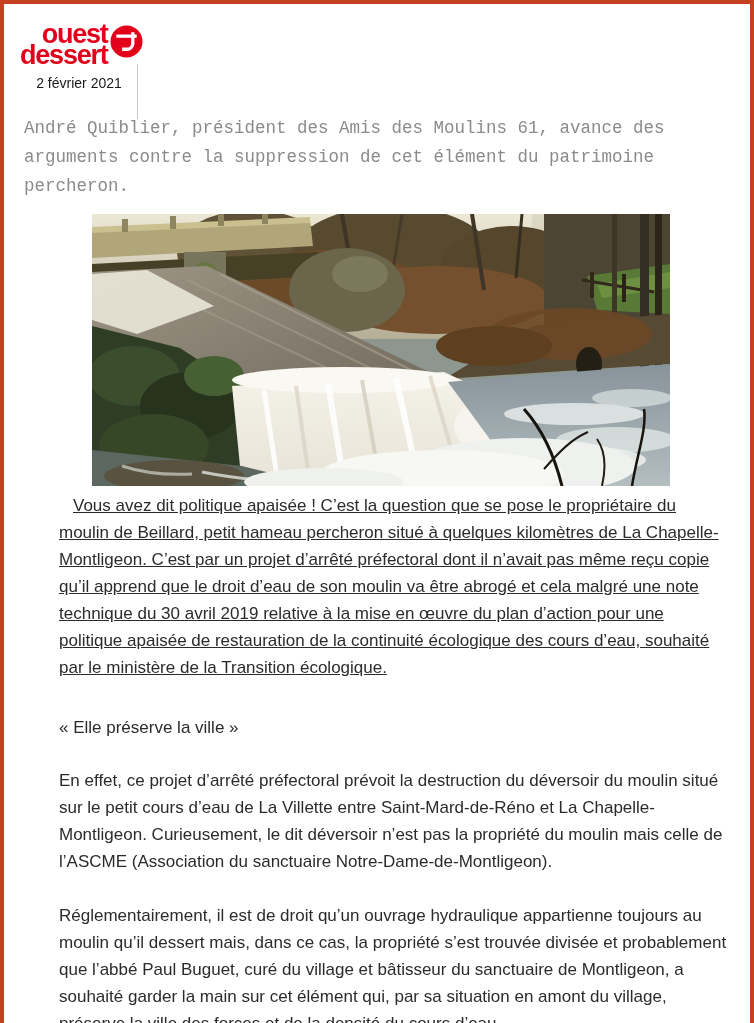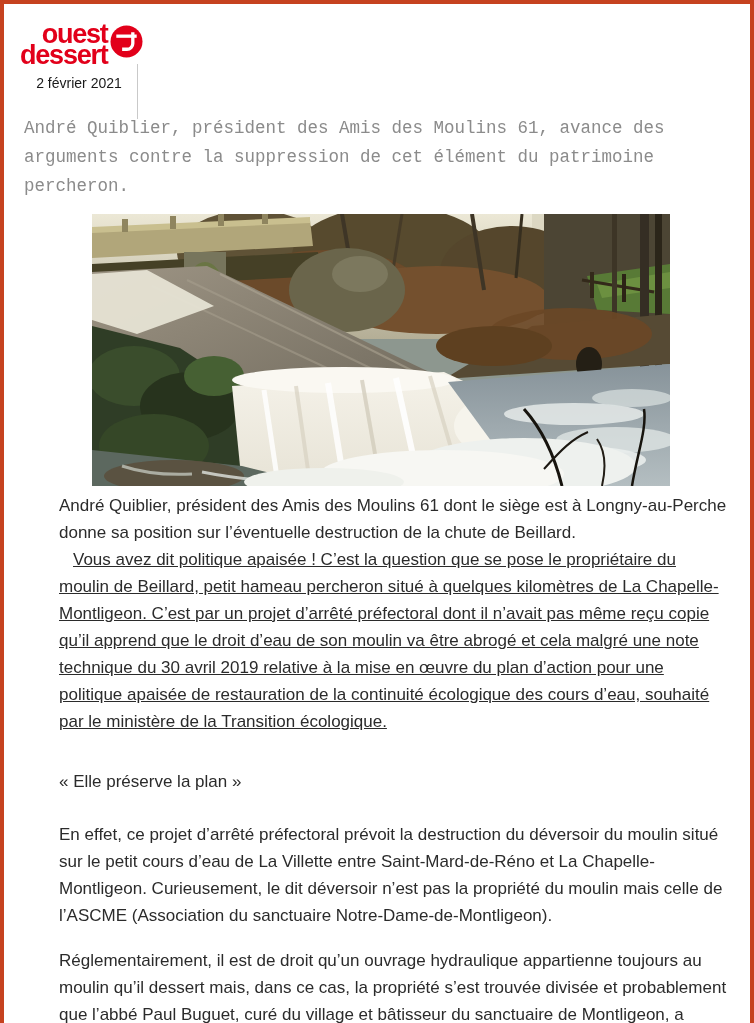--- a/index.html
+++ b/index.html
@@ -37,21 +37,21 @@
   
   .photo{margin:13px 0 0 88px;width:578px;height:272px;display:block;background:#777;}
   
   .article{
     margin:6px 40px 0 55px;width:668px;
     font-size:17px;line-height:27px;color:#2b2b2b;
   }
   .article p{margin:0;}
   .article p.indent{text-indent:14px;text-decoration:underline;}
   .subhead{margin:6px 0 26px 0 !important;padding-top:27px;}
-  .article p.spaced{margin-bottom:18px;}
+  .article p.spaced{margin-bottom:27px;}
 </style>
 </head>
 <body>
 
 <div class="page">
 
   <div class="header">
     <div class="brand">
       <div class="logo">
         <div class="logo-text">
@@ -168,20 +168,19 @@
     <path d="M110,258 q40,8 90,10" stroke="#dfe3de" stroke-width="3" fill="none" opacity="0.8"></path>
     <ellipse cx="232" cy="268" rx="80" ry="14" fill="#eff1ec"></ellipse>
 
     <path d="M470,272 C462,240 450,215 432,195" stroke="#17140e" stroke-width="3" fill="none"></path>
     <path d="M452,255 C470,235 480,225 496,218" stroke="#1c1812" stroke-width="2" fill="none"></path>
     <path d="M540,272 C545,240 555,215 552,195" stroke="#17140e" stroke-width="2.5" fill="none"></path>
     <path d="M510,272 C515,250 512,235 505,225" stroke="#221d15" stroke-width="2" fill="none"></path>
   </svg>
 
   <div class="article">
-    <p>André Quiblier, président des Amis des Moulins 61 dont le siège est à Longny-au-Perche donne sa position sur l’éventuelle destruction de la chute de Beillard.</p>
     <p class="indent">Vous avez dit politique apaisée ! C’est la question que se pose le propriétaire du moulin de Beillard, petit hameau percheron situé à quelques kilomètres de La Chapelle-Montligeon. C’est par un projet d’arrêté préfectoral dont il n’avait pas même reçu copie qu’il apprend que le droit d’eau de son moulin va être abrogé et cela malgré une note technique du 30 avril 2019 relative à la mise en œuvre du plan d’action pour une politique apaisée de restauration de la continuité écologique des cours d’eau, souhaité par le ministère de la Transition écologique.</p>
-    <p class="subhead">« Elle préserve la plan »</p>
+    <p class="subhead">« Elle préserve la ville »</p>
     <p class="spaced">En effet, ce projet d’arrêté préfectoral prévoit la destruction du déversoir du moulin situé sur le petit cours d’eau de La Villette entre Saint-Mard-de-Réno et La Chapelle-Montligeon. Curieusement, le dit déversoir n’est pas la propriété du moulin mais celle de l’ASCME (Association du sanctuaire Notre-Dame-de-Montligeon).</p>
     <p>Réglementairement, il est de droit qu’un ouvrage hydraulique appartienne toujours au moulin qu’il dessert mais, dans ce cas, la propriété s’est trouvée divisée et probablement que l’abbé Paul Buguet, curé du village et bâtisseur du sanctuaire de Montligeon, a souhaité garder la main sur cet élément qui, par sa situation en amont du village, préserve la ville des forces et de la densité du cours d’eau.</p>
   </div>
 
 </div>
 
 </body></html>

